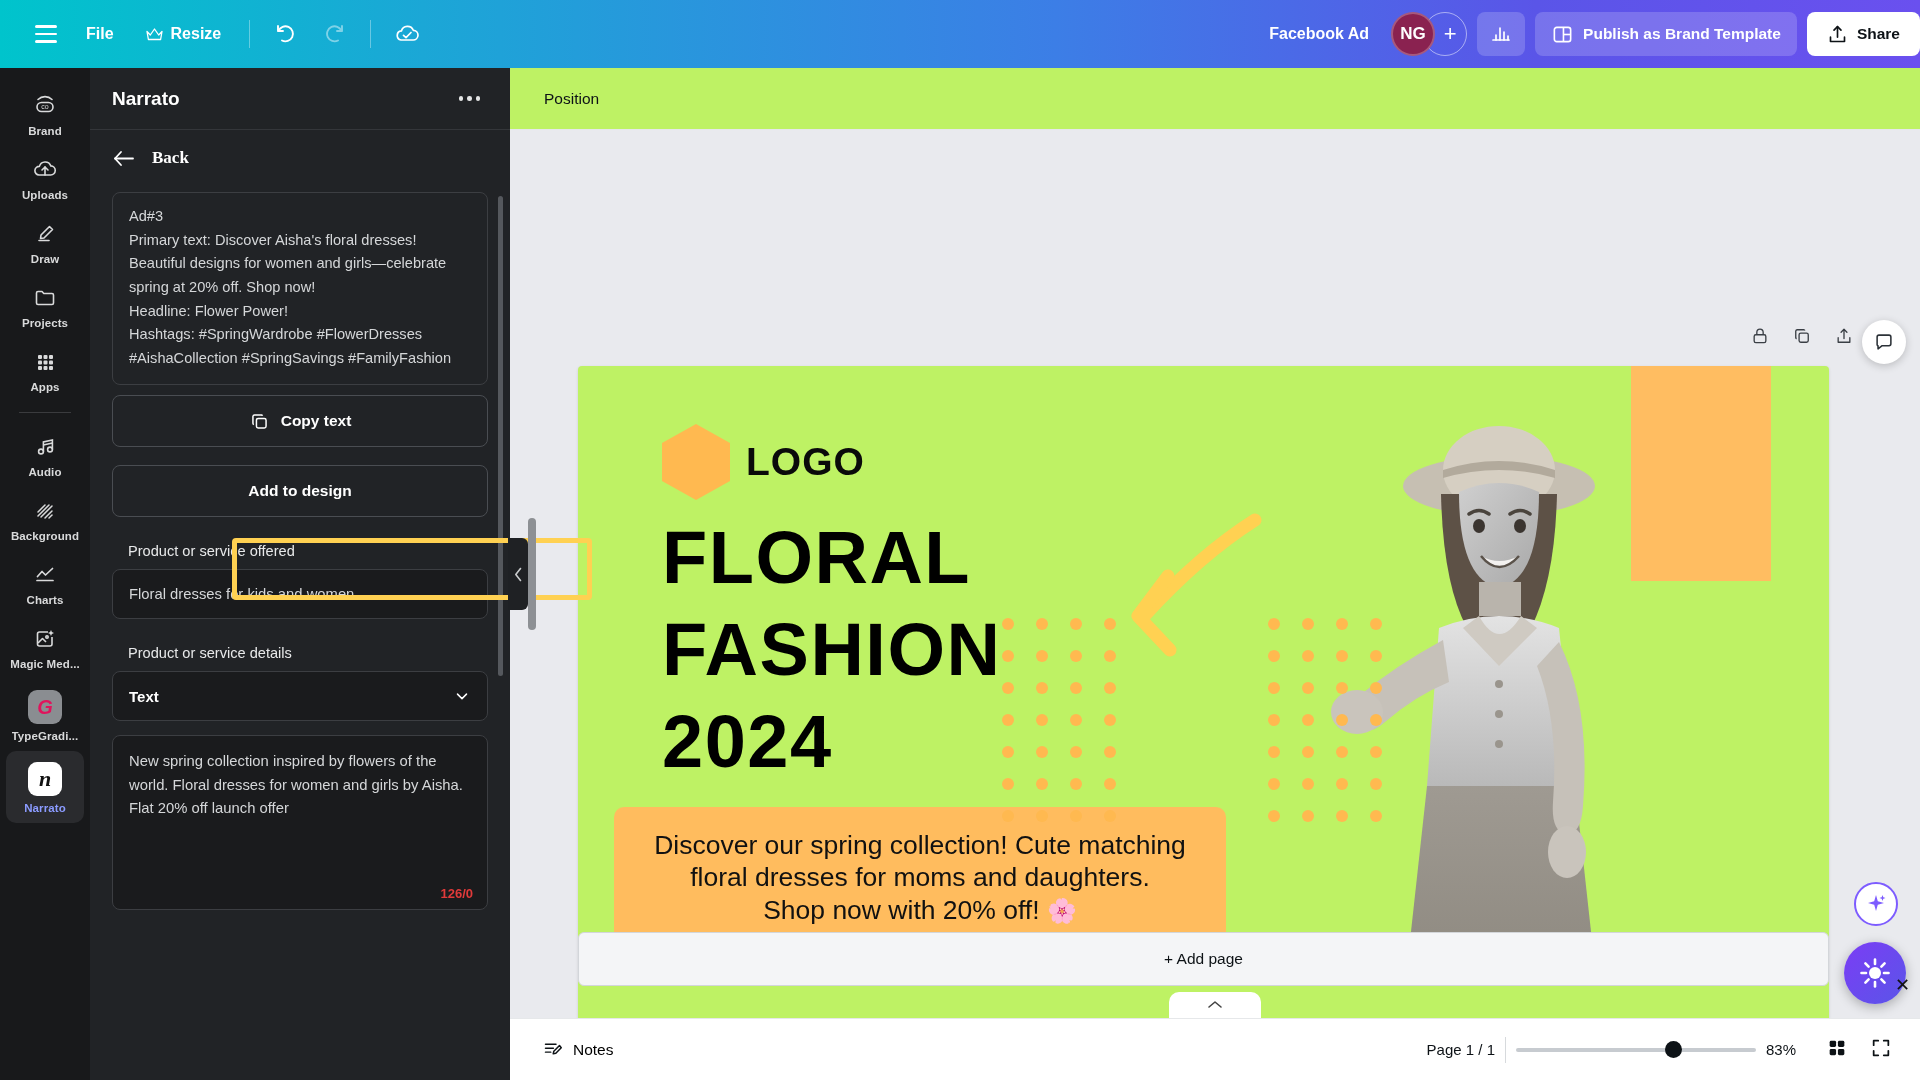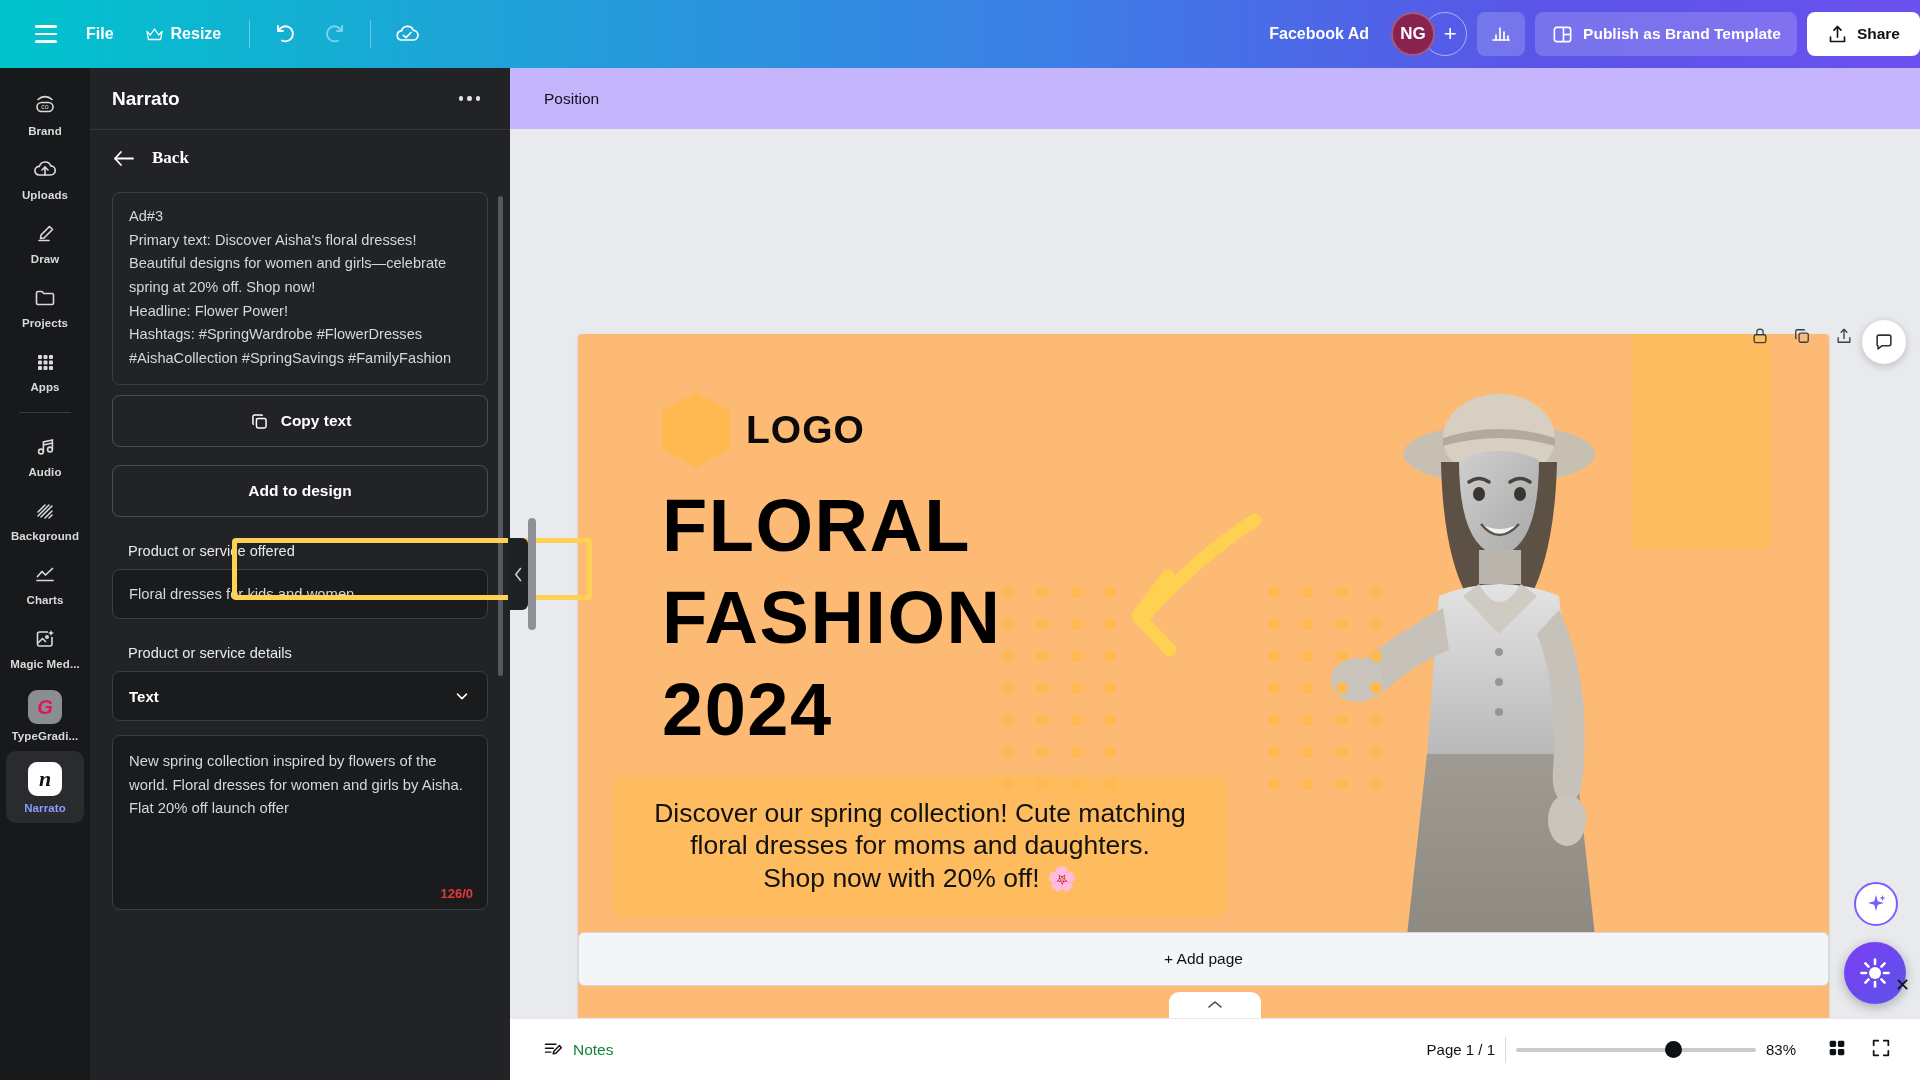--- a/index.html
+++ b/index.html
@@ -151,35 +151,35 @@
     color: #c9cbcd; cursor: pointer; z-index: 30;
   }
   .vgrip {
     position: absolute; left: 528px; top: 50%; transform: translateY(-50%);
     width: 8px; height: 112px; background: #8d9094; border-radius: 4px; z-index: 29;
   }
 
   
   .main { flex: 1; display: flex; flex-direction: column; background: #fff; min-width: 0; }
   .toolbar {
-    height: 62px; flex: 0 0 62px; background: #c4b5fd; display: flex; align-items: center;
+    height: 62px; flex: 0 0 62px; background: #bef264; display: flex; align-items: center;
     padding: 0 22px; border-bottom: 1px solid #e6e8ea;
   }
   .toolbar-item { font-size: 15.5px; font-weight: 400; color: #0d1216; padding: 9px 12px; border-radius: 6px; cursor: pointer; }
 
   .canvas-area { flex: 1; background: #e9eaee; position: relative; overflow: hidden; padding-top: 18px; }
   .canvas-icons {
     position: absolute; top: 196px; right: 66px; display: flex; gap: 22px; z-index: 6;
   }
   .ci { cursor: pointer; color: #3a3f45; }
 
   .design {
-    position: absolute; left: 68px; top: 204px;
+    position: absolute; left: 68px; top: 236px;
     width: 1251px; height: 690px;
-    background: #fdba74; border-radius: 4px; overflow: hidden;
+    background: #bef264; border-radius: 4px; overflow: hidden;
     box-shadow: 0 1px 3px rgba(0,0,0,.12);
   }
   .logo-row { position: absolute; left: 84px; top: 58px; display: flex; align-items: center; gap: 16px; }
   .hexagon {
     width: 68px; height: 76px; background: #ffb950;
     clip-path: polygon(50% 0%, 100% 25%, 100% 75%, 50% 100%, 0% 75%, 0% 25%);
   }
   .logo-text { font-size: 39px; font-weight: 800; letter-spacing: 1px; color: #0a0a0a; }
   .headline {
     position: absolute; left: 84px; top: 146px;
@@ -210,21 +210,21 @@
   .collapse-tab {
     position: absolute; left: 50%; bottom: 0; transform: translateX(-50%);
     width: 92px; height: 26px; background: #fff; border-radius: 10px 10px 0 0;
     display: flex; align-items: center; justify-content: center; cursor: pointer; z-index: 8;
   }
 
   .statusbar {
     height: 62px; flex: 0 0 62px; background: #fff; display: flex; align-items: center;
     padding: 0 22px; gap: 16px; border-top: 1px solid #e6e8ea;
   }
-  .notes-btn { display: flex; align-items: center; gap: 10px; font-size: 15.5px; color: #15803d; cursor: pointer; padding: 8px 10px; border-radius: 6px; }
+  .notes-btn { display: flex; align-items: center; gap: 10px; font-size: 15.5px; color: #000000; cursor: pointer; padding: 8px 10px; border-radius: 6px; }
   .sb-right { margin-left: auto; display: flex; align-items: center; gap: 10px; justify-content: flex-end; }
   .page-label { font-size: 15px; color: #0d1216; }
   .sb-sep { width: 1px; height: 26px; background: #d7dadd; }
   .slider { width: 240px; height: 20px; display: flex; align-items: center; position: relative; cursor: pointer; }
   .slider-track { width: 100%; height: 4px; background: #c7cbd0; border-radius: 2px; }
   .slider-thumb { position: absolute; left: 62%; width: 17px; height: 17px; border-radius: 50%; background: #0d1216; }
   .zoom-val { font-size: 15px; color: #0d1216; min-width: 44px; }
   .grid-btn { cursor: pointer; padding: 6px; border-radius: 6px; }
 
   

